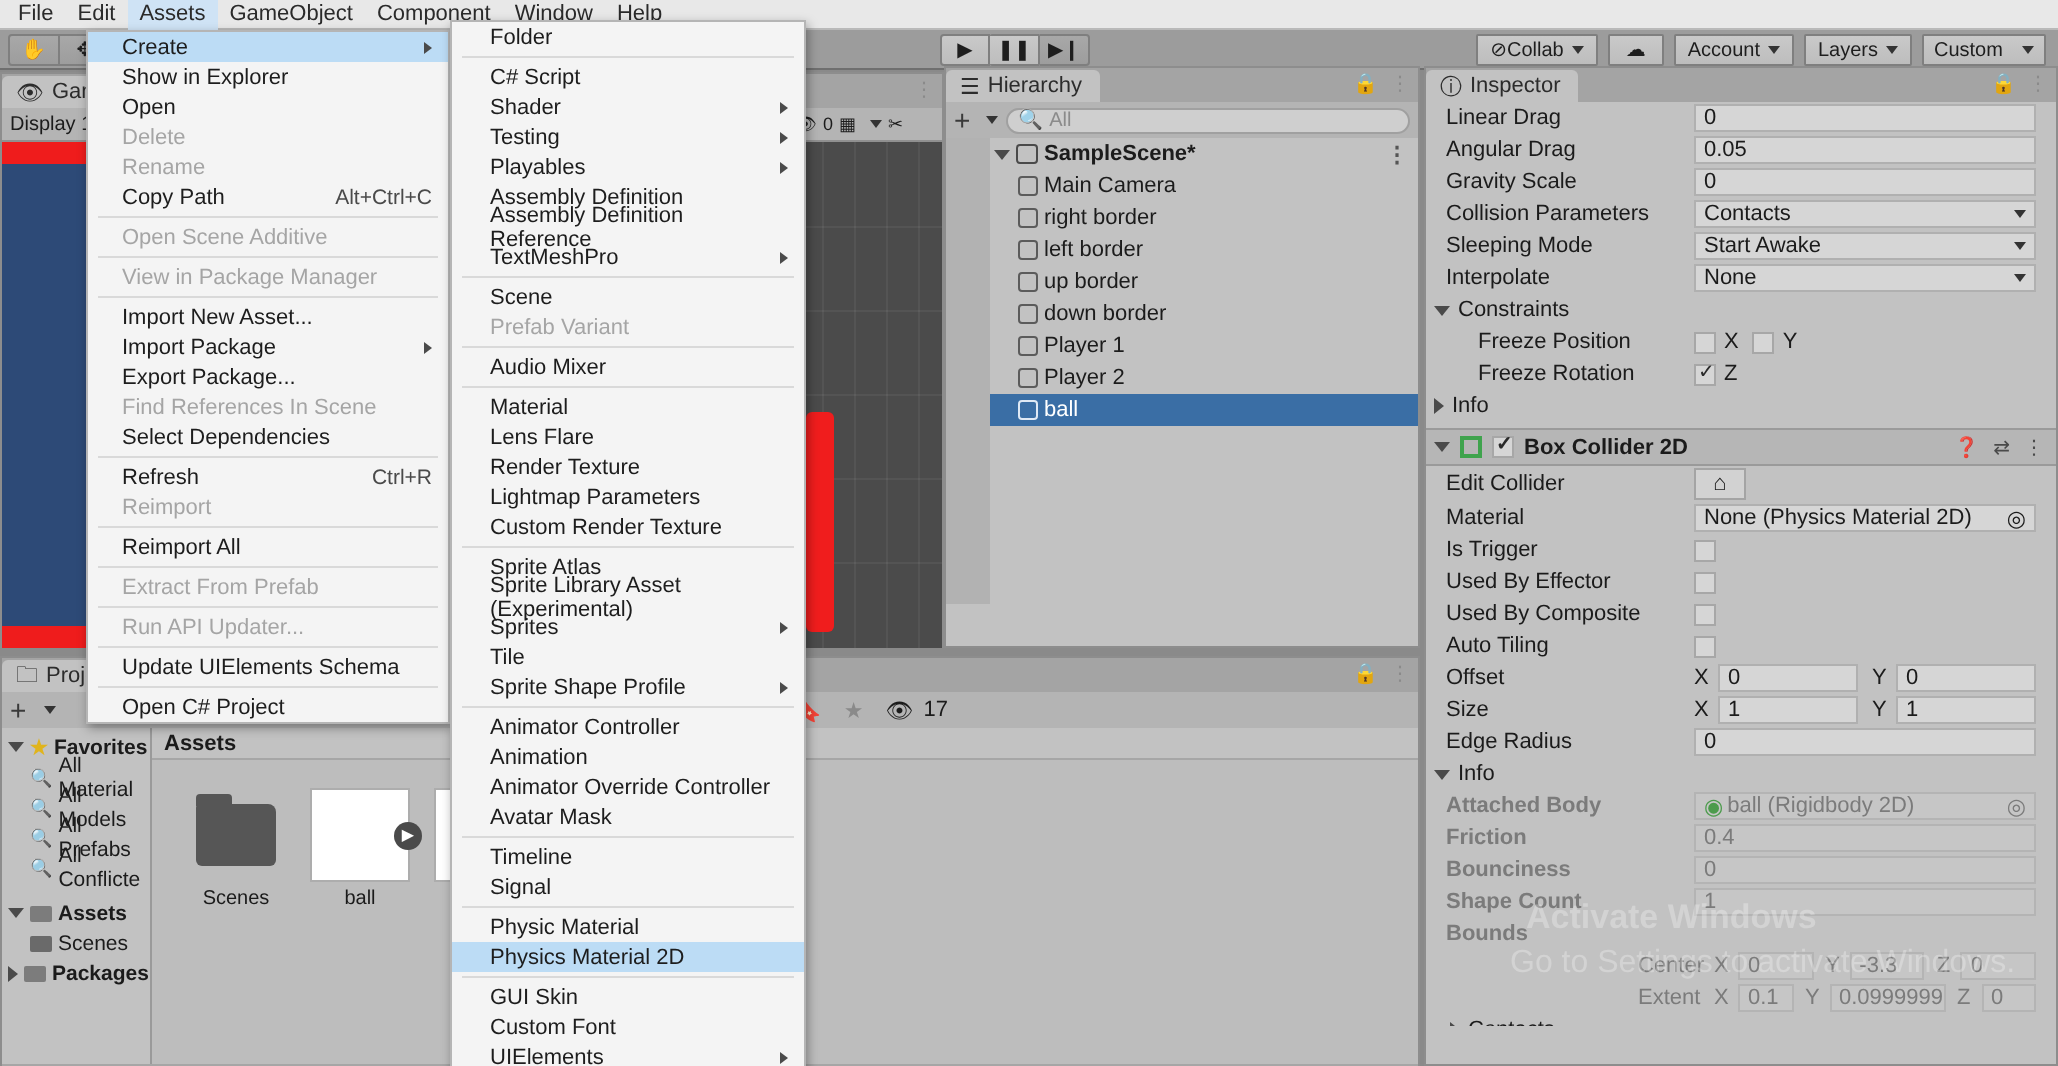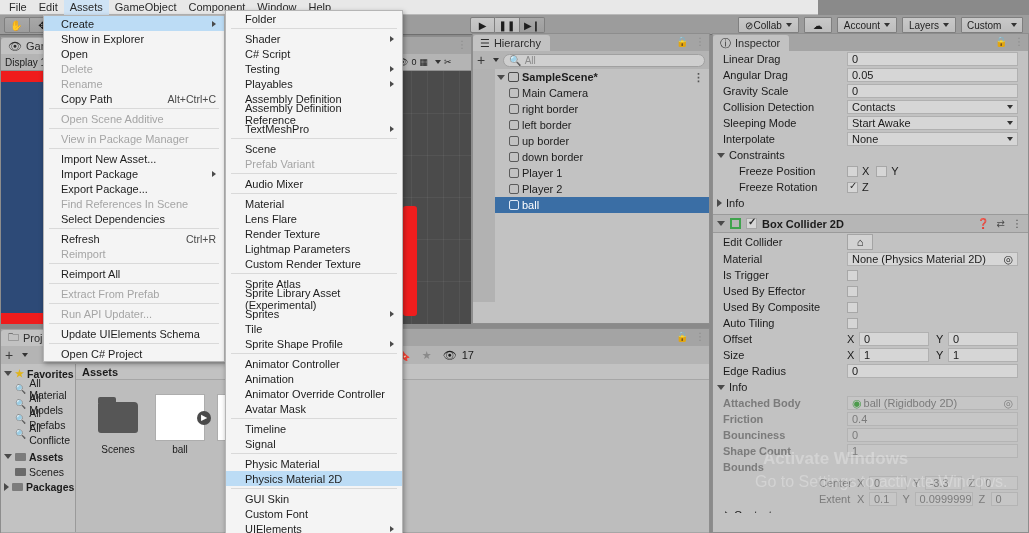--- a/index.html
+++ b/index.html
@@ -10,21 +10,21 @@
     font-size:11px;
     color:#1b1b1b;
     position:relative;
     overflow:hidden;
     -webkit-font-smoothing:antialiased;
   }
   .abs{ position:absolute; }
 
   
   #menubar{
-    left:0; top:0; width:818px; height:15px;
+    left:0; top:0; width:1029px; height:15px;
     background:#e8e8e8;
     border-bottom:1px solid #b9b9b9;
     display:flex; align-items:center;
     padding-left:3px;
     font-size:11px;
   }
   #menubar .mi{ padding:0 6px; height:15px; line-height:15px; color:#2a2a2a; cursor:default; }
   #menubar .mi.active{ background:#cfe3f5; }
 
   
@@ -326,21 +326,21 @@
     </div>
     <div class="irow">
       <div class="ilabel">Angular Drag</div>
       <div class="ifield">0.05</div>
     </div>
     <div class="irow">
       <div class="ilabel">Gravity Scale</div>
       <div class="ifield">0</div>
     </div>
     <div class="irow">
-      <div class="ilabel">Collision Detection</div>
+      <div class="ilabel">Collision Parameters</div>
       <div class="ifield">
           <span>Contacts</span>
           <i class="caret dd"></i>
         </div>
     </div>
     <div class="irow">
       <div class="ilabel">Sleeping Mode</div>
       <div class="ifield">
           <span>Start Awake</span>
           <i class="caret dd"></i>
@@ -684,27 +684,27 @@
       <span>Open C# Project</span>
     </div>
   </div>
 
 <div id="create-menu" class="menu abs">
     <div class="mrow">
       <span>Folder</span>
     </div>
     <div class="msep"></div>
     <div class="mrow">
+      <span>C# Script</span>
+    </div>
+    <div class="mrow">
       <span>Shader</span>
       <i class="arr"></i>
     </div>
     <div class="mrow">
-      <span>C# Script</span>
-    </div>
-    <div class="mrow">
       <span>Testing</span>
       <i class="arr"></i>
     </div>
     <div class="mrow">
       <span>Playables</span>
       <i class="arr"></i>
     </div>
     <div class="mrow">
       <span>Assembly Definition</span>
     </div>

